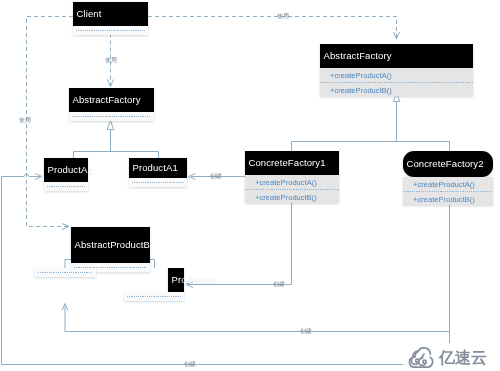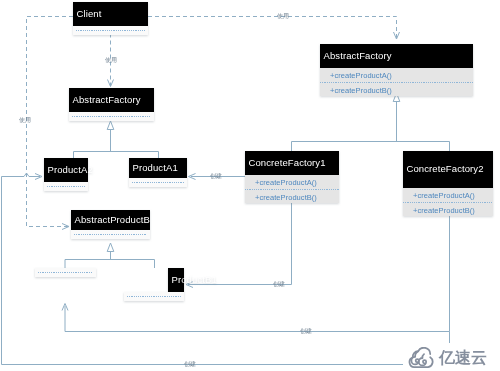--- a/index.html
+++ b/index.html
@@ -71,21 +71,21 @@
           <div class="sep"></div>
         </div>
       </div>
       <div class="node" style="left: 129px; top: 158px; width: 58px;">
         <div class="hdr" style="height: 20px; text-align: right;">ProductA1</div>
         <div class="body plain" style="height: 9px;">
           <div class="sep"></div>
         </div>
       </div>
       <div class="node" style="left: 71px; top: 210px; width: 79px;">
-        <div class="hdr" style="height: 20px;">AbstractProductB</div>
+        <div class="hdr" style="height: 36px; margin-top: 17px;">AbstractProductB</div>
         <div class="body plain" style="height: 9px;">
           <div class="sep"></div>
         </div>
       </div>
       <div class="node" style="left: 35px; top: 268px; width: 61px;">
         <div class="body plain" style="height: 9px;">
           <div class="sep"></div>
         </div>
       </div>
       <div class="node" style="left: 124px; top: 268px; width: 60px;">
@@ -104,21 +104,21 @@
       </div>
       <div class="node" style="left: 245px; top: 151px; width: 94px;">
         <div class="hdr" style="height: 24px;">ConcreteFactory1</div>
         <div class="body" style="height: 28px;">
           <div class="m" style="height: 14px;">+createProductA()</div>
           <div class="sep"></div>
           <div class="m" style="height: 14px;">+createProductB()</div>
         </div>
       </div>
       <div class="node" style="left: 403px; top: 151px; width: 90px;">
-        <div class="hdr" style="height: 37px;">ConcreteFactory2</div>
+        <div class="hdr" style="height: 26px; border-radius: 11px;">ConcreteFactory2</div>
         <div class="body" style="height: 28px;">
           <div class="m" style="height: 14px;">+createProductA()</div>
           <div class="sep"></div>
           <div class="m" style="height: 14px;">+createProductB()</div>
         </div>
       </div>
       <div class="lbl" style="left: 111px; top: 60px;">使用</div>
       <div class="lbl" style="left: 283px; top: 16px;">使用</div>
       <div class="lbl" style="left: 25px; top: 120px;">使用</div>
       <div class="lbl" style="left: 216px; top: 176px;">创建</div>

